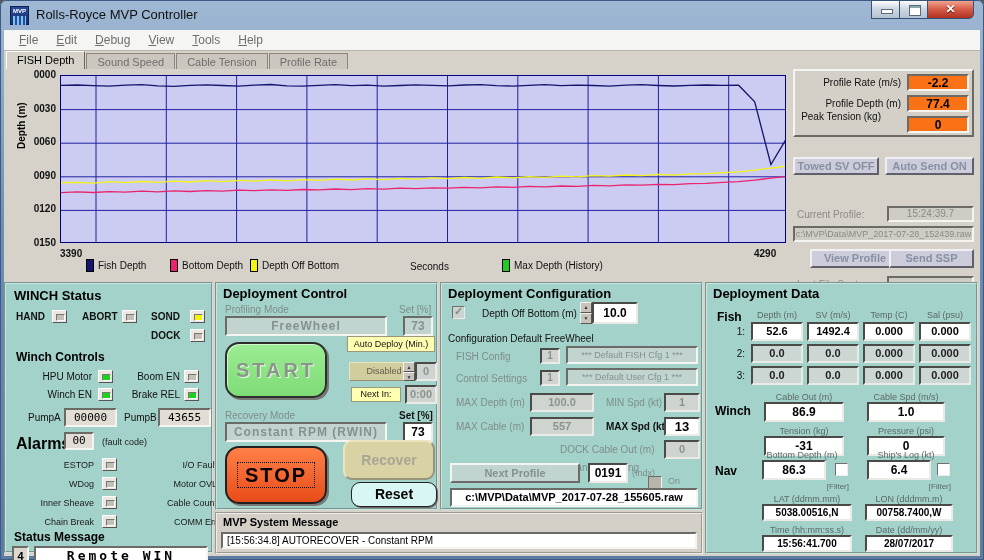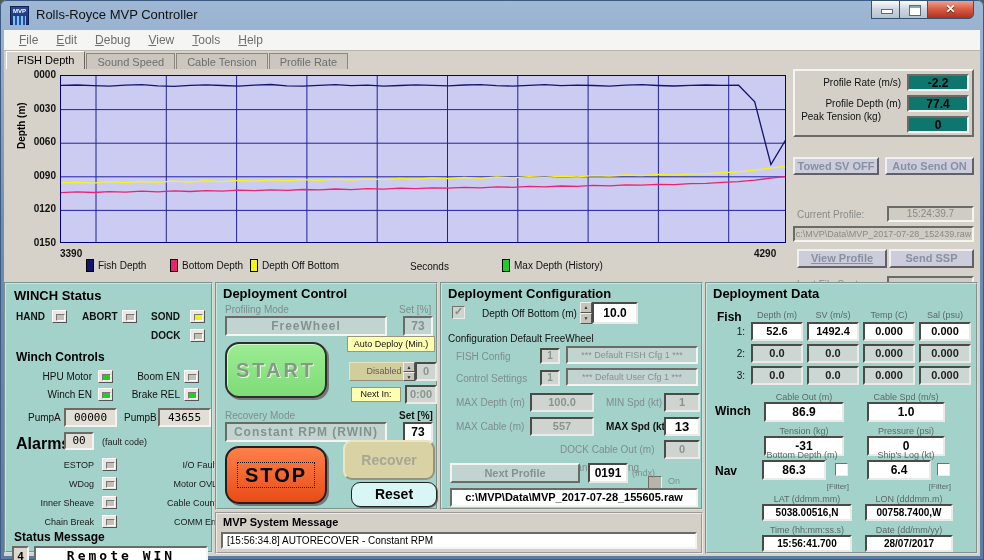--- a/index.html
+++ b/index.html
@@ -40,21 +40,21 @@
   .plot{left:54px;top:6px;width:726px;height:168px;background:#ccccf2;border:1px solid #000080;overflow:hidden;}
   .ylab{left:10px;top:80px;font-size:10px;font-weight:bold;transform:rotate(-90deg);transform-origin:left top;}
   .ytick{left:0;width:50px;text-align:right;font-size:10px;font-weight:bold;color:#111;}
   .xtick{top:179px;font-size:10px;font-weight:bold;color:#111;}
   .legend-item{top:190px;display:flex;align-items:center;font-size:10px;color:#111;}
   .sw{width:8px;height:13px;border:1px solid #000;margin-right:4px;}
   .seconds-lab{top:192px;font-size:10px;color:#111;}
   
   .sunk{border:2px solid;border-color:#6a6a66 #f4f4f0 #f4f4f0 #6a6a66;}
   .raise{border:2px solid;border-color:#f4f4f0 #6a6a66 #6a6a66 #f4f4f0;}
-  .statfield{background:#0f766e;font-size:12px;font-weight:bold;text-align:center;color:#000;}
+  .statfield{background:#f97316;font-size:12px;font-weight:bold;text-align:center;color:#000;}
   .grayfield{background:#cfccc4;color:#8a8a86;font-size:10px;text-align:center;}
   .lavbtn{background:#ccccda;color:#8890a4;font-size:11px;font-weight:bold;text-align:center;
           border:2px solid;border-color:#f0f0f4 #60606a #60606a #f0f0f4;}
   .panel{background:#a3d2ca;border:2px groove #c8e6e0;}
   .gpanel{background:#d4d0c8;border:2px groove #efece6;}
   .ptitle{font-size:13px;font-weight:bold;color:#000;}
   .lbl{font-size:10px;color:#111;}
   .glbl{font-size:10px;color:#7e8e8c;}
   .g9{font-size:9px;color:#5a6a68;}
   .led{width:15px;height:13px;background:#ece8e0;border:1px solid;border-color:#fff #555 #555 #fff;}
@@ -190,21 +190,21 @@
         <div class="abs lbl" style="left:0;top:27px;width:106px;text-align:right;">Profile Depth (m)</div>
         <div class="abs sunk statfield" style="left:112px;top:24px;width:62px;height:17px;">77.4</div>
         <div class="abs lbl" style="left:0;top:40px;width:86px;text-align:right;">Peak Tension (kg)</div>
         <div class="abs sunk statfield" style="left:112px;top:45px;width:62px;height:17px;">0</div>
       </div>
       <div class="abs lavbtn" style="left:2px;top:88px;width:86px;height:18px;line-height:14px;">Towed SV OFF</div>
       <div class="abs lavbtn" style="left:94px;top:88px;width:89px;height:18px;line-height:14px;">Auto Send ON</div>
       <div class="abs glbl" style="left:6px;top:140px;color:#8a8a86;">Current Profile:</div>
       <div class="abs sunk grayfield" style="left:96px;top:137px;width:87px;height:16px;line-height:12px;">15:24:39.7</div>
       <div class="abs sunk grayfield" style="left:2px;top:157px;width:181px;height:16px;font-size:9px;line-height:12px;">c:\MVP\Data\MVP_2017-07-28_152439.raw</div>
-      <div class="abs lavbtn" style="left:6px;top:180px;width:90px;height:19px;line-height:15px;text-decoration:underline;">View Profile</div>
+      <div class="abs lavbtn" style="left:19px;top:180px;width:90px;height:19px;line-height:15px;">View Profile</div>
       <div class="abs lavbtn" style="left:98px;top:180px;width:85px;height:19px;line-height:15px;">Send SSP</div>
       <div class="abs glbl" style="left:6px;top:210px;color:#8a8a86;">Last File Sent:</div>
       <div class="abs sunk grayfield" style="left:96px;top:207px;width:87px;height:16px;"></div>
       <div class="abs sunk grayfield" style="left:2px;top:227px;width:181px;height:14px;"></div>
     </div>
 
     <div class="abs panel" style="left:0;top:252px;width:209px;height:271px;">
       <div class="abs ptitle" style="left:8px;top:4px;">WINCH Status</div>
       <div class="abs lbl" style="left:10px;top:27px;font-weight:bold;">HAND</div>
       <div class="abs led led-off" style="left:46px;top:26px;"></div>

